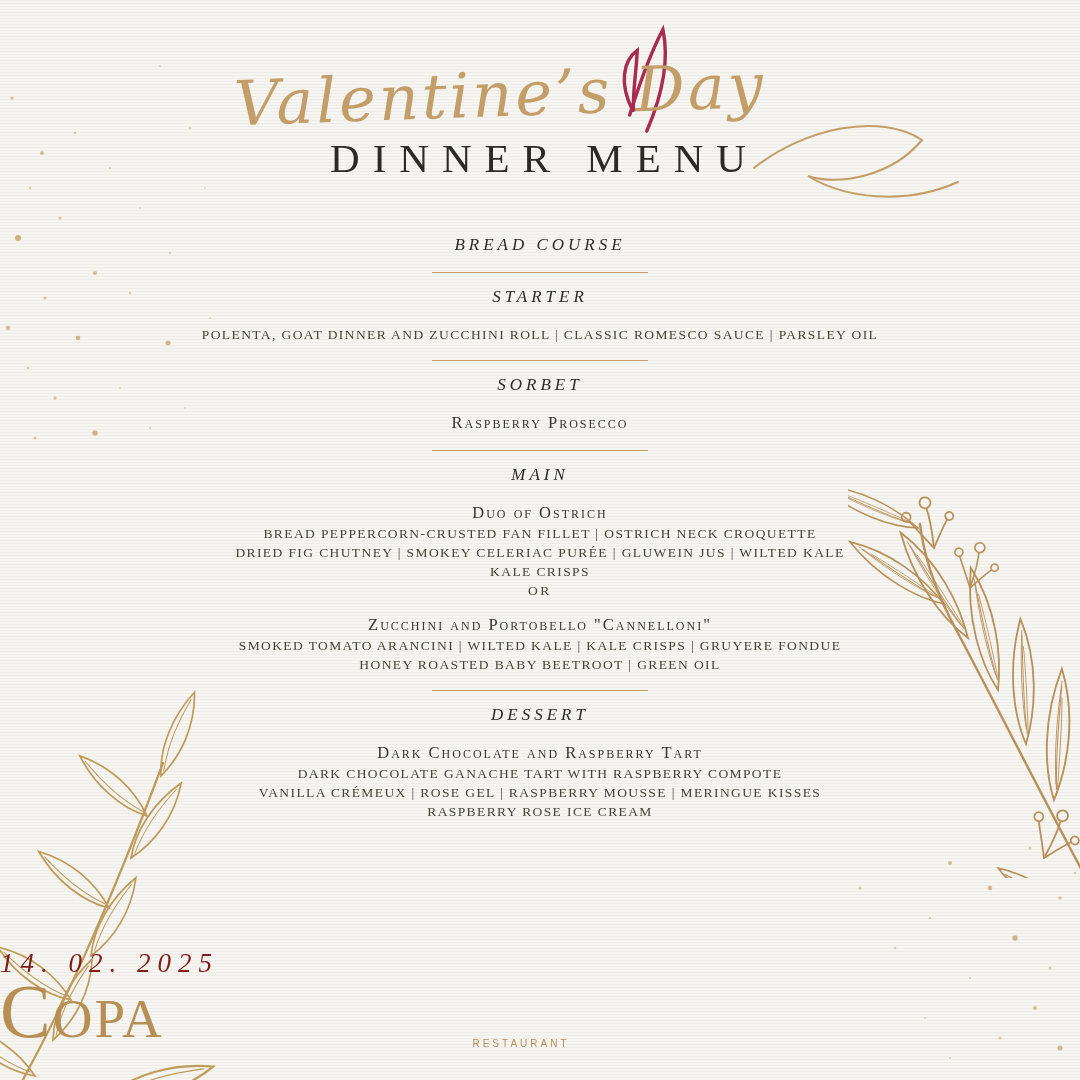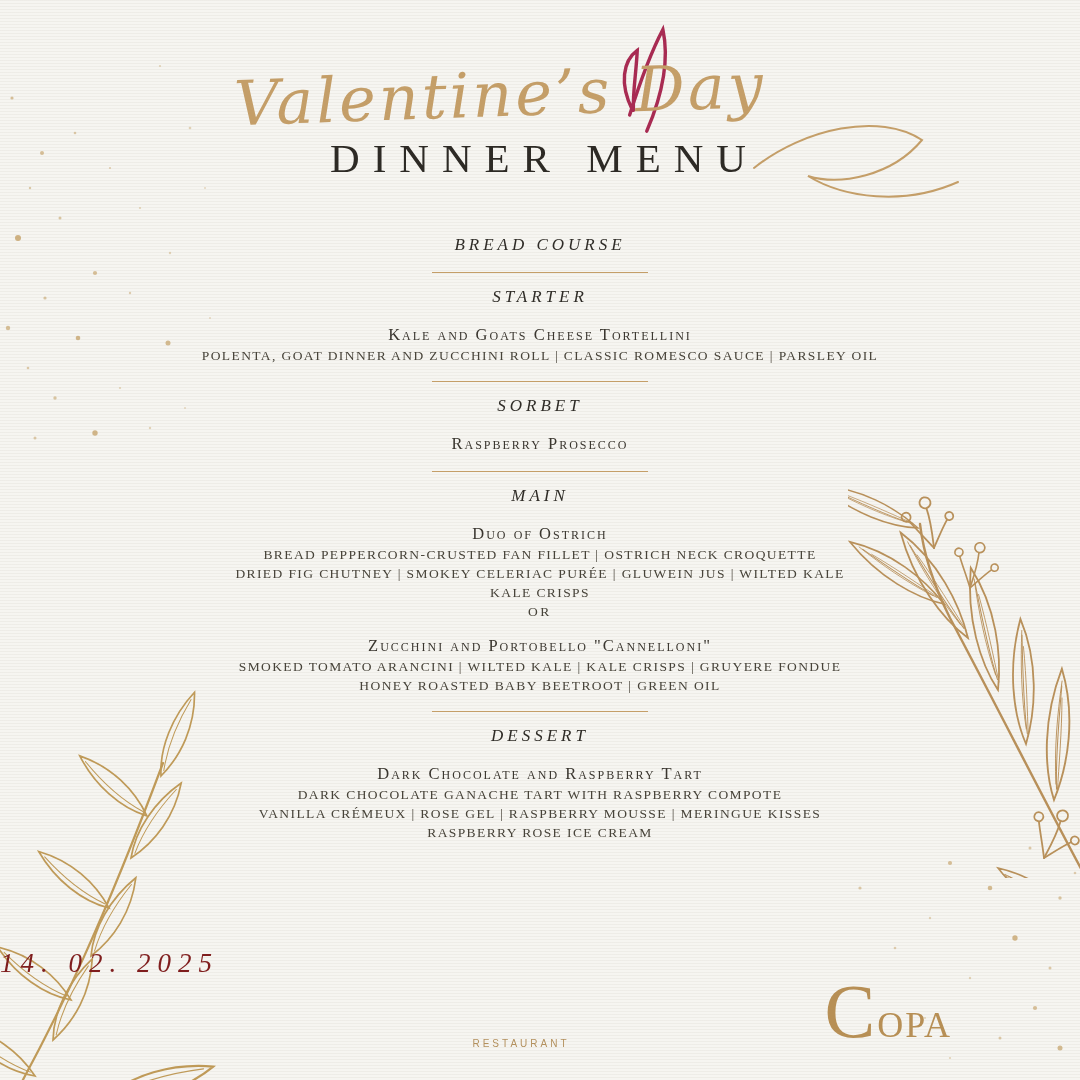--- a/index.html
+++ b/index.html
@@ -57,23 +57,23 @@
     width:216px;height:0;border-top:1px solid #c49e68;
     margin:16px 0 13px 0;
   }
   
   .date{
     position:absolute;top:948px;left:0;width:1080px;text-align:left;
     font-style:italic;font-size:27px;letter-spacing:7px;
     color:#7f1d1d;
   }
   .logo{
-    position:absolute;top:985px;left:0;width:952px;text-align:right;
+    position:absolute;top:985px;left:0;width:952px;text-align:left;
     font-family:"Liberation Serif", serif;
-    font-size:36px;letter-spacing:2px;line-height:52px;
+    font-size:55px;letter-spacing:2px;line-height:52px;
     color:#b78f55;
   }
   .logo::first-letter{font-size:76px;}
   .logo-sub{
     position:absolute;top:1038px;left:0;width:968px;text-align:center;
     text-indent:74px;
     font-family:"Liberation Sans", sans-serif;
     font-size:10px;letter-spacing:3px;color:#b3905d;
   }
   
@@ -213,21 +213,20 @@
 <div class="menu">
 
   <section>
     <h2 class="sec-head">BREAD COURSE</h2>
   </section>
   <div class="divider"></div>
 
   <section>
     <h2 class="sec-head">STARTER</h2>
     <div class="group">
-      <div class="dish">Kale and Goats Cheese Tortellini</div>
       <div class="detail">POLENTA, GOAT DINNER AND ZUCCHINI ROLL | CLASSIC ROMESCO SAUCE | PARSLEY OIL</div>
     </div>
   </section>
   <div class="divider"></div>
 
   <section>
     <h2 class="sec-head">SORBET</h2>
     <div class="group">
       <div class="dish">Raspberry Prosecco</div>
     </div>

